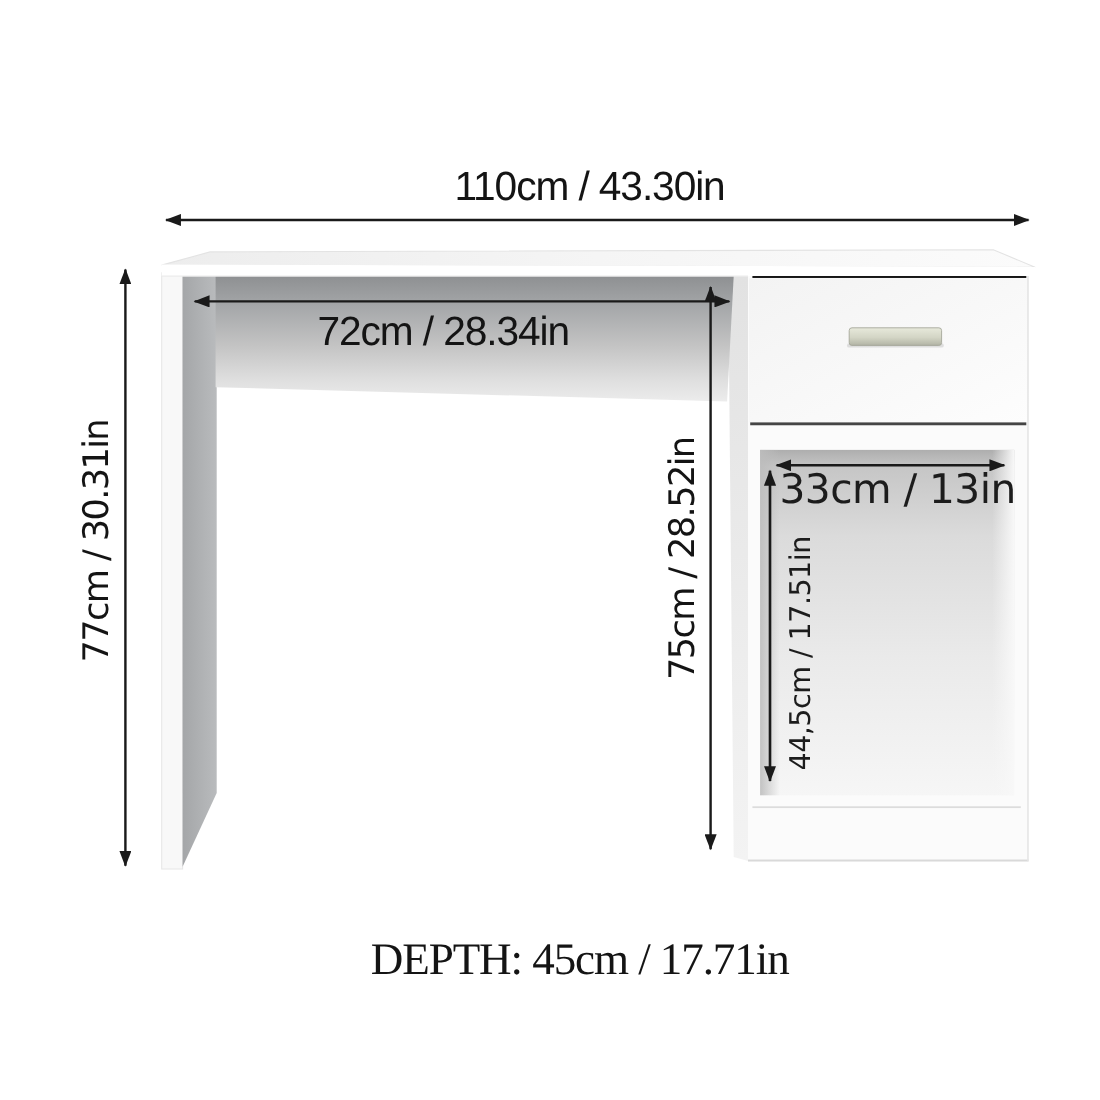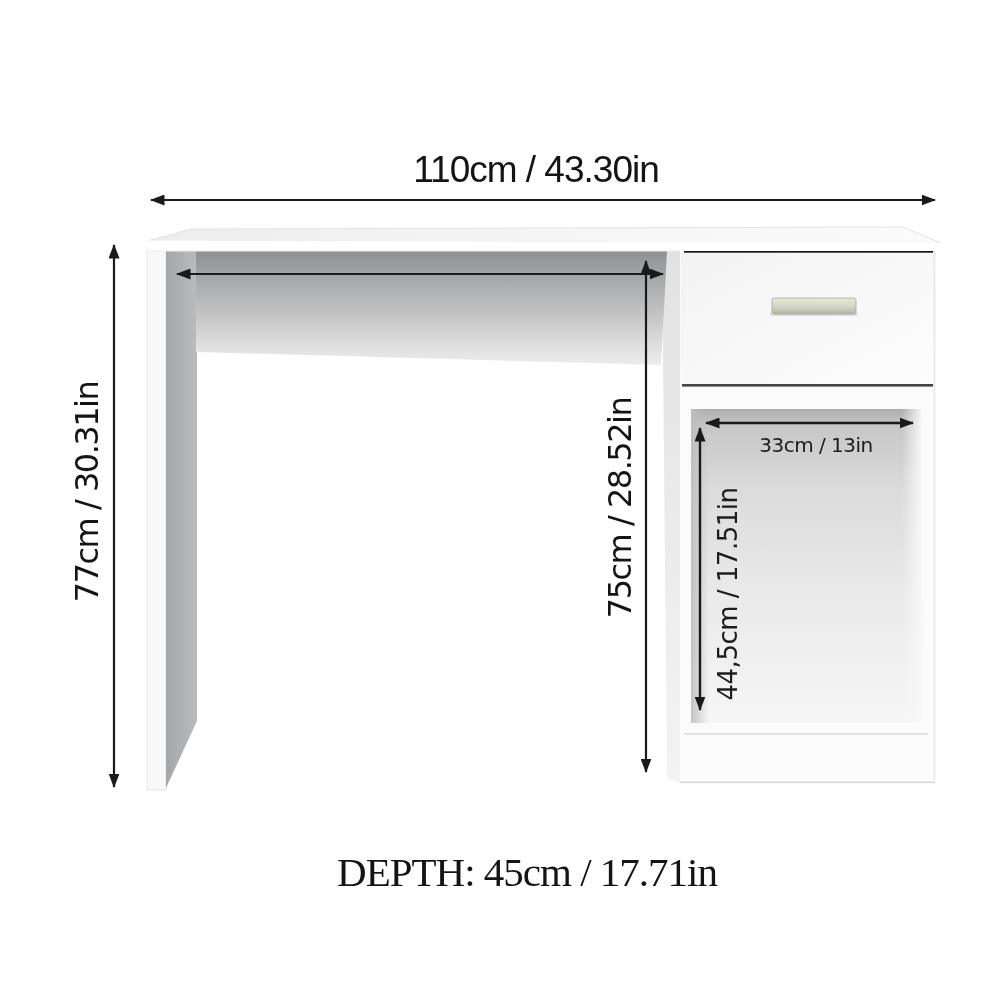--- a/index.html
+++ b/index.html
@@ -15,21 +15,21 @@
     position:absolute;
     transform:translate(-50%,-50%);
     white-space:nowrap;
     color:#141414;
     line-height:1;
   }
   .lbl.rot{transform:translate(-50%,-50%) rotate(-90deg);}
   .f-main{font-family:"Liberation Sans",sans-serif;font-size:37px;letter-spacing:-1px;}
   .f-depth{font-family:Liberation Serif, serif;font-size:41px;letter-spacing:-1px;}
   .f-side{font-family:"DejaVu Sans",sans-serif;font-size:32px;letter-spacing:-1.5px;}
-  .f-compw{font-family:"DejaVu Sans",sans-serif;font-size:20px;letter-spacing:-0.5px;color:#1c1c1c;}
+  .f-compw{font-family:"DejaVu Sans",sans-serif;font-size:37px;letter-spacing:-0.5px;color:#1c1c1c;}
   .f-comph{font-family:"DejaVu Sans",sans-serif;font-size:26px;letter-spacing:-0.5px;color:#1c1c1c;}
 </style>
 </head>
 <body>
 
 <div class="canvas">
 
   <svg class="scene" viewBox="0 0 1000 1000" aria-hidden="true">
     <defs>
       <linearGradient id="topGrad" x1="0" y1="0" x2="1" y2="0">
@@ -119,19 +119,20 @@
       <line x1="151" y1="200" x2="935" y2="200" marker-start="url(#arw)" marker-end="url(#arw)"></line>
       <line x1="177" y1="274" x2="663" y2="274" marker-start="url(#arw)" marker-end="url(#arw)"></line>
       <line x1="114" y1="245" x2="114" y2="787" marker-start="url(#arw)" marker-end="url(#arw)"></line>
       <line x1="646" y1="261" x2="646" y2="772" marker-start="url(#arw)" marker-end="url(#arw)"></line>
       <line x1="706" y1="423" x2="913" y2="423" stroke-width="2.4" marker-start="url(#arw)" marker-end="url(#arw)"></line>
       <line x1="700" y1="428" x2="700" y2="710" stroke-width="2.4" marker-start="url(#arw)" marker-end="url(#arw)"></line>
     </g>
   </svg>
 
   <div class="lbl f-main" style="left:536px;top:169px;">110cm / 43.30in</div>
+  <div class="lbl f-main" style="left:403px;top:301px;">72cm / 28.34in</div>
   <div class="lbl rot f-side" style="left:87px;top:492px;">77cm / 30.31in</div>
   <div class="lbl rot f-side" style="left:620px;top:508px;">75cm / 28.52in</div>
   <div class="lbl f-compw" style="left:816px;top:445px;">33cm / 13in</div>
   <div class="lbl rot f-comph" style="left:728px;top:594px;">44,5cm / 17.51in</div>
   <div class="lbl f-depth" style="left:527px;top:872px;">DEPTH: 45cm / 17.71in</div>
 
 </div>
 
 </body></html>

